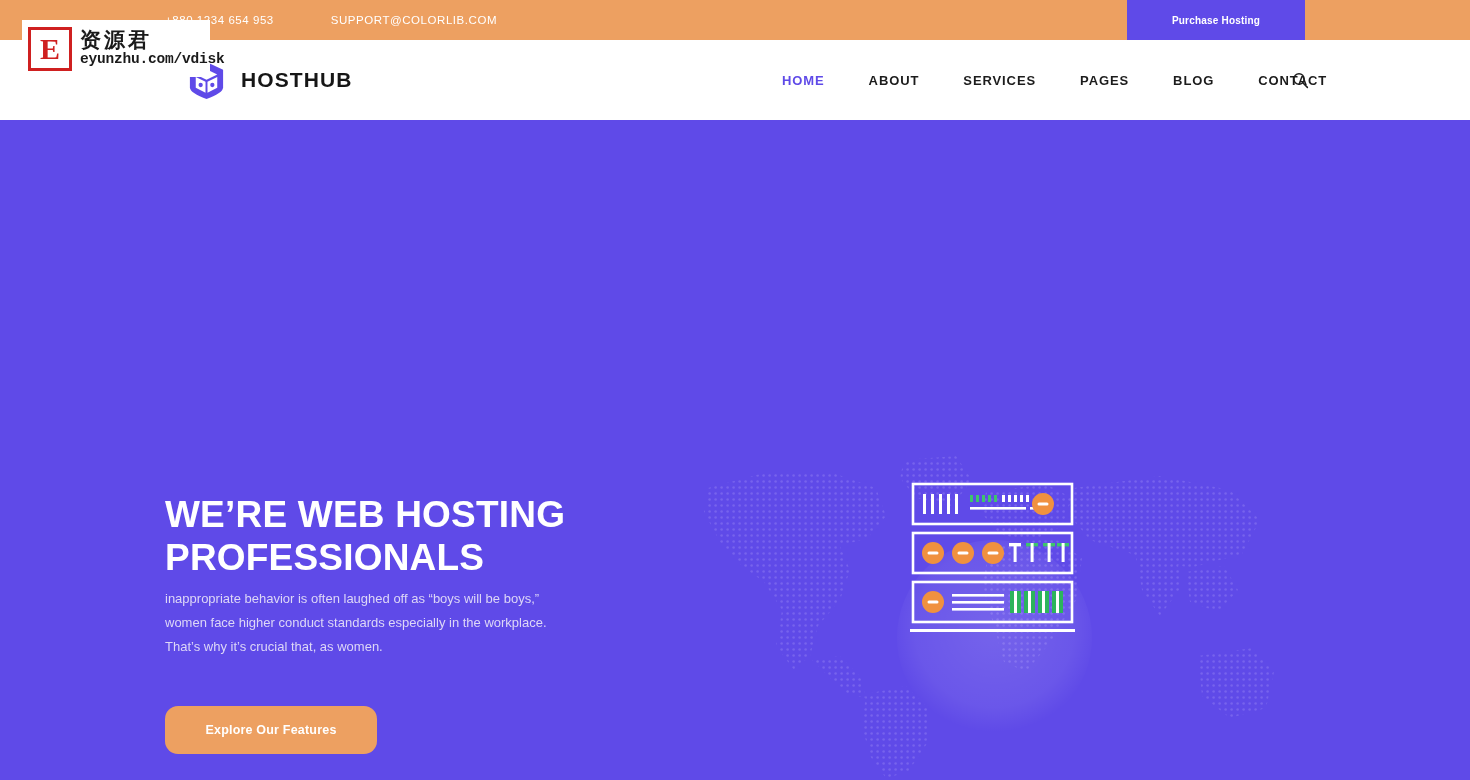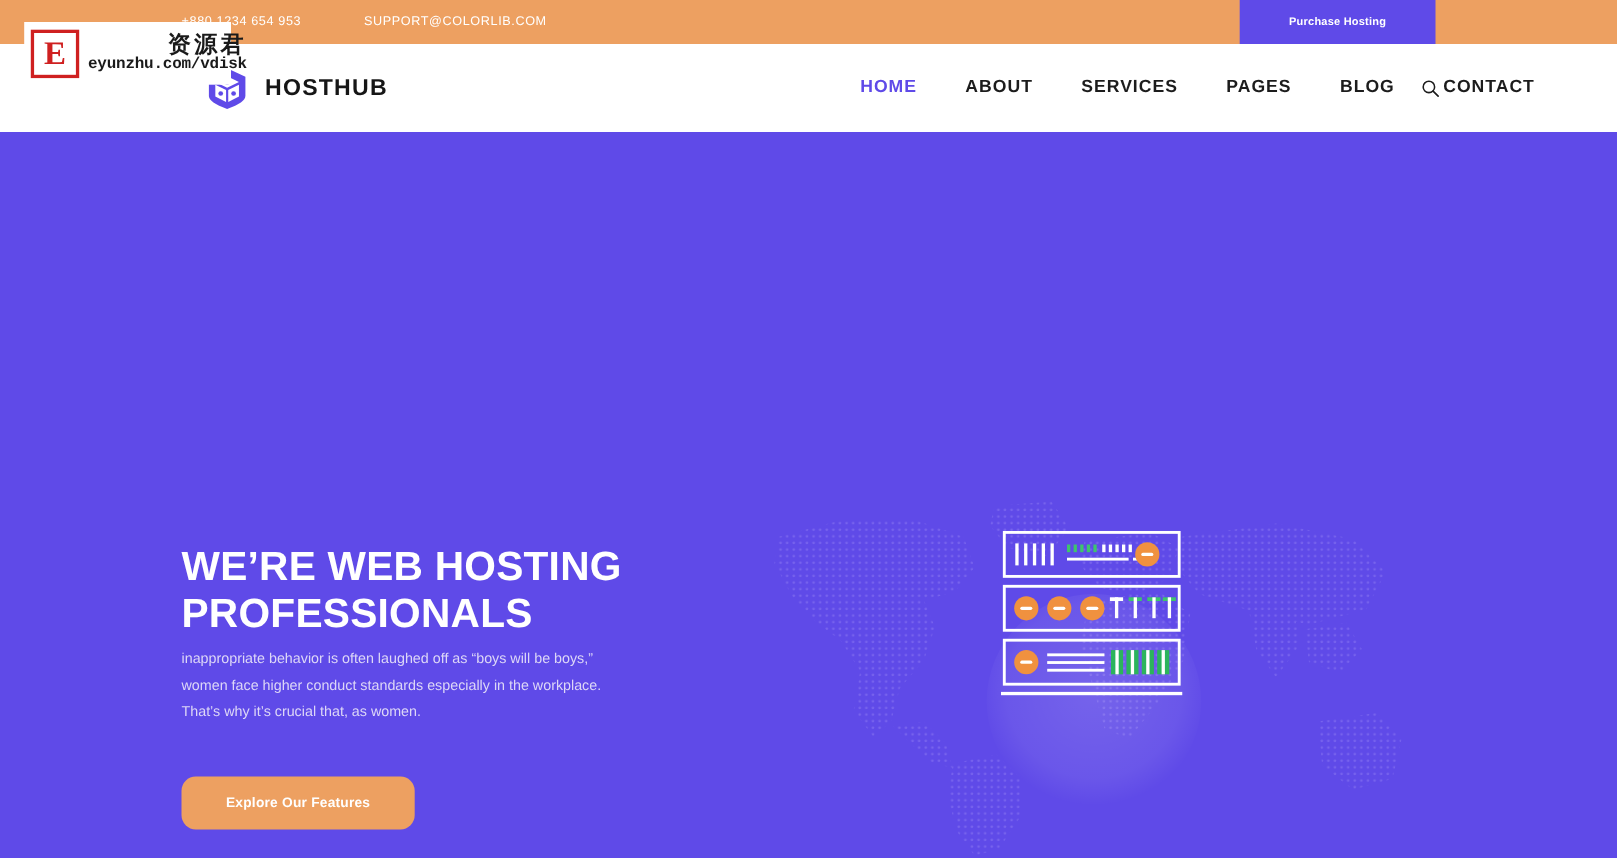--- a/index.html
+++ b/index.html
@@ -78,21 +78,21 @@
   .nav {
     position:absolute;
     left:760px;
     top:0;
     height:80px;
     display:flex;
     align-items:center;
     gap:0;
   }
   .nav-item {
-    font-size:16px;
+    font-size:13px;
     font-weight:bold;
     letter-spacing:0.9px;
     color:#1c1c1c;
     text-transform:uppercase;
     text-decoration:none;
     padding:0 22px;
     cursor:pointer;
     white-space:nowrap;
   }
   .nav-item.active { color:#5f4ae8; }
@@ -204,21 +204,20 @@
     line-height:1;
   }
   .wm-right { display:flex; flex-direction:column; justify-content:center; }
   .wm-cn {
     font-family:"DejaVu Sans", sans-serif;
     font-size:21px;
     font-weight:bold;
     color:#1a1a1a;
     letter-spacing:3px;
     line-height:1.08;
-    text-align:right;
   }
   .wm-url {
     font-family:Liberation Mono, monospace;
     font-size:14.5px;
     font-weight:bold;
     color:#1a1a1a;
     line-height:1.1;
     letter-spacing:-0.2px;
   }
 </style>

